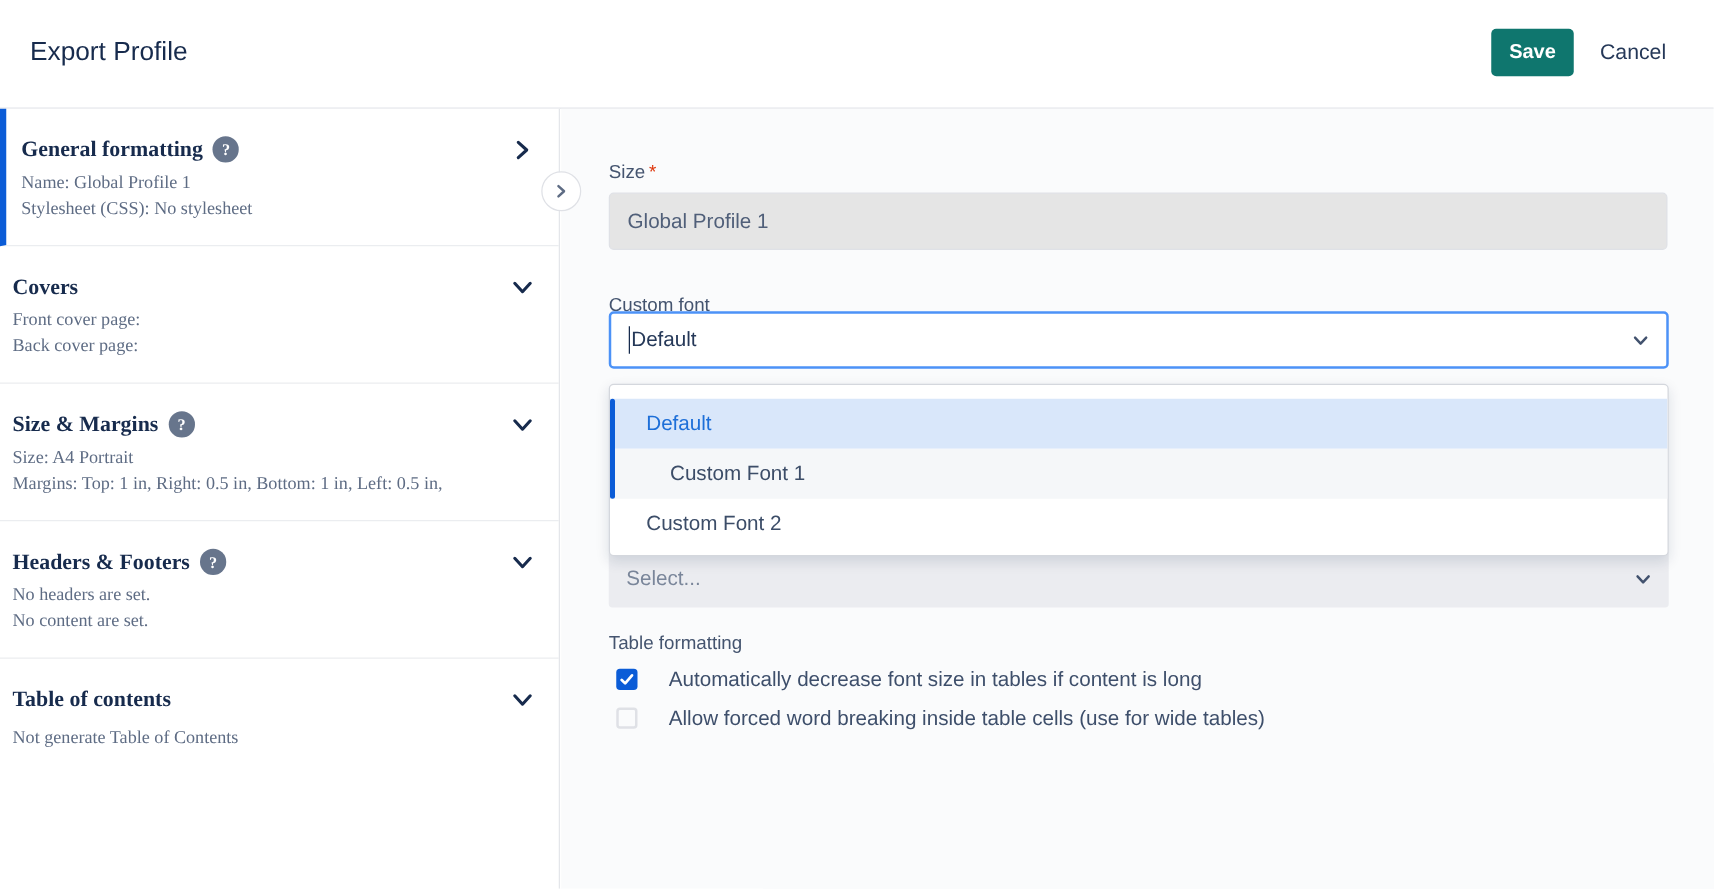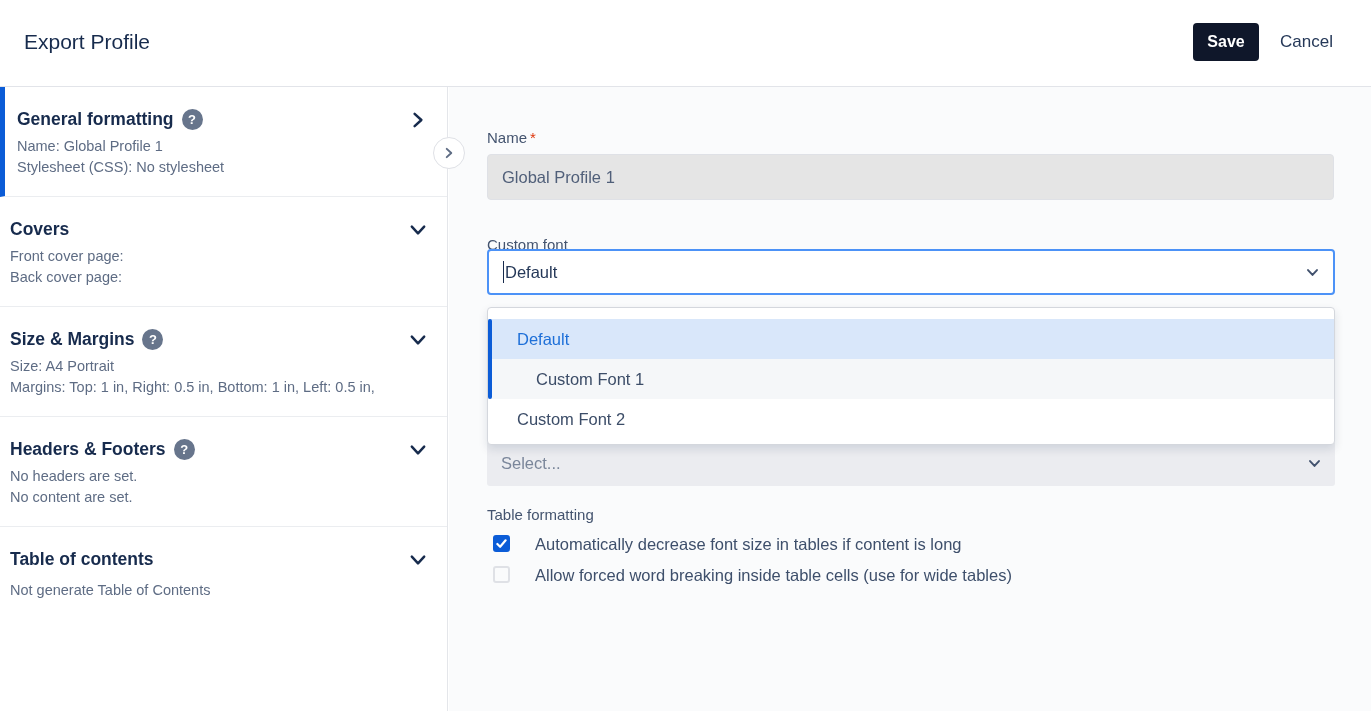--- a/index.html
+++ b/index.html
@@ -13,36 +13,36 @@
   .topbar{
     position:absolute; left:0; top:0; width:1371px; height:87px;
     background:#ffffff; border-bottom:1px solid #e2e4e9;
   }
   .page-title{
     position:absolute; left:24px; top:30px;
     font-size:21px; font-weight:500; color:#172b4d;
   }
   .save-btn{
     position:absolute; left:1193px; top:23px; width:66px; height:38px;
-    background:#0f172a; color:#ffffff; border:none; border-radius:4px;
+    background:#0f766e; color:#ffffff; border:none; border-radius:4px;
     font-size:16px; font-weight:700; font-family:inherit; cursor:pointer;
   }
   .cancel-link{
     position:absolute; left:1280px; top:32px;
     font-size:17px; color:#253858; cursor:pointer;
   }
 
   
   .sidebar{
     position:absolute; left:0; top:87px; width:448px; height:624px;
     background:#ffffff; border-right:1px solid #e4e6ea;
   }
   .sb-item{
     position:relative; padding:22px 44px 18px 10px;
-    border-bottom:1px solid #ebedf0; cursor:pointer;
+    border-bottom:1px solid #ebedf0; cursor:pointer;font-family:Liberation Serif, serif;
   }
   .sb-item.active{
     border-left:5px solid #0b5cd7; padding-left:12px;
   }
   .sb-title-row{ display:flex; align-items:center; gap:8px; margin-bottom:6px; }
   .sb-title{ font-size:17.5px; font-weight:700; color:#172b4d; }
   .help-icon{
     width:21px; height:21px; border-radius:50%; background:#67758c;
     color:#ffffff; font-size:13px; font-weight:700;
     display:inline-flex; align-items:center; justify-content:center;
@@ -220,21 +220,21 @@
   <span>
     <svg viewBox="0 0 16 16" fill="none" stroke="currentColor" stroke-width="2.6" stroke-linecap="round" stroke-linejoin="round">
         <polyline points="5,2.5 11,8 5,13.5"></polyline>
       </svg>
   </span>
 </div>
 
 <div class="main">
 
   <div class="field-label" style="top:42px;">
-    <span>Name</span><span class="req">*</span>
+    <span>Size</span><span class="req">*</span>
   </div>
   <input class="name-input" type="text" value="Global Profile 1" style="">
 
   <div class="field-label" style="top:149px;">Custom font</div>
   <div class="combobox">
     <span class="caret"></span>
     <span class="combobox-value">Default</span>
     <span class="dd-chevron">
       <svg viewBox="0 0 16 16" fill="none" stroke="currentColor" stroke-width="2.4" stroke-linecap="round" stroke-linejoin="round">
           <polyline points="2.5,5 8,11 13.5,5"></polyline>

